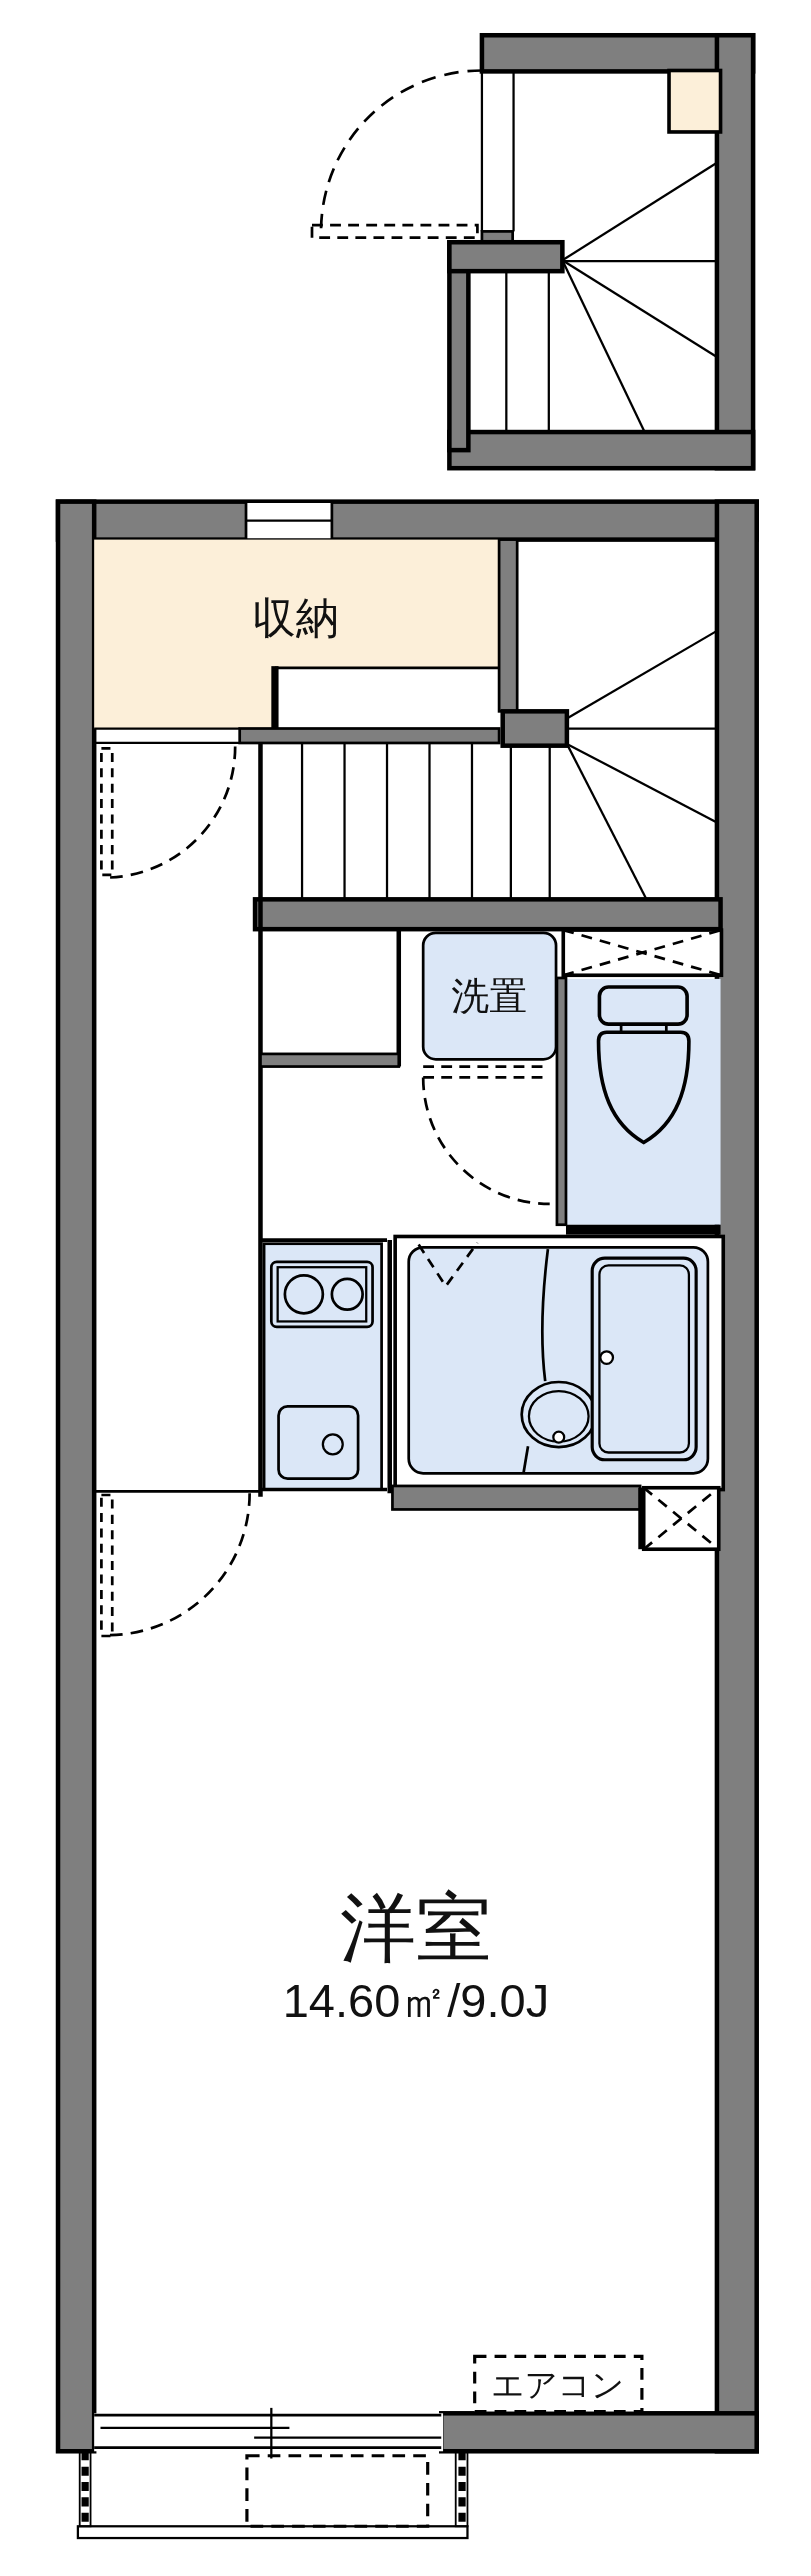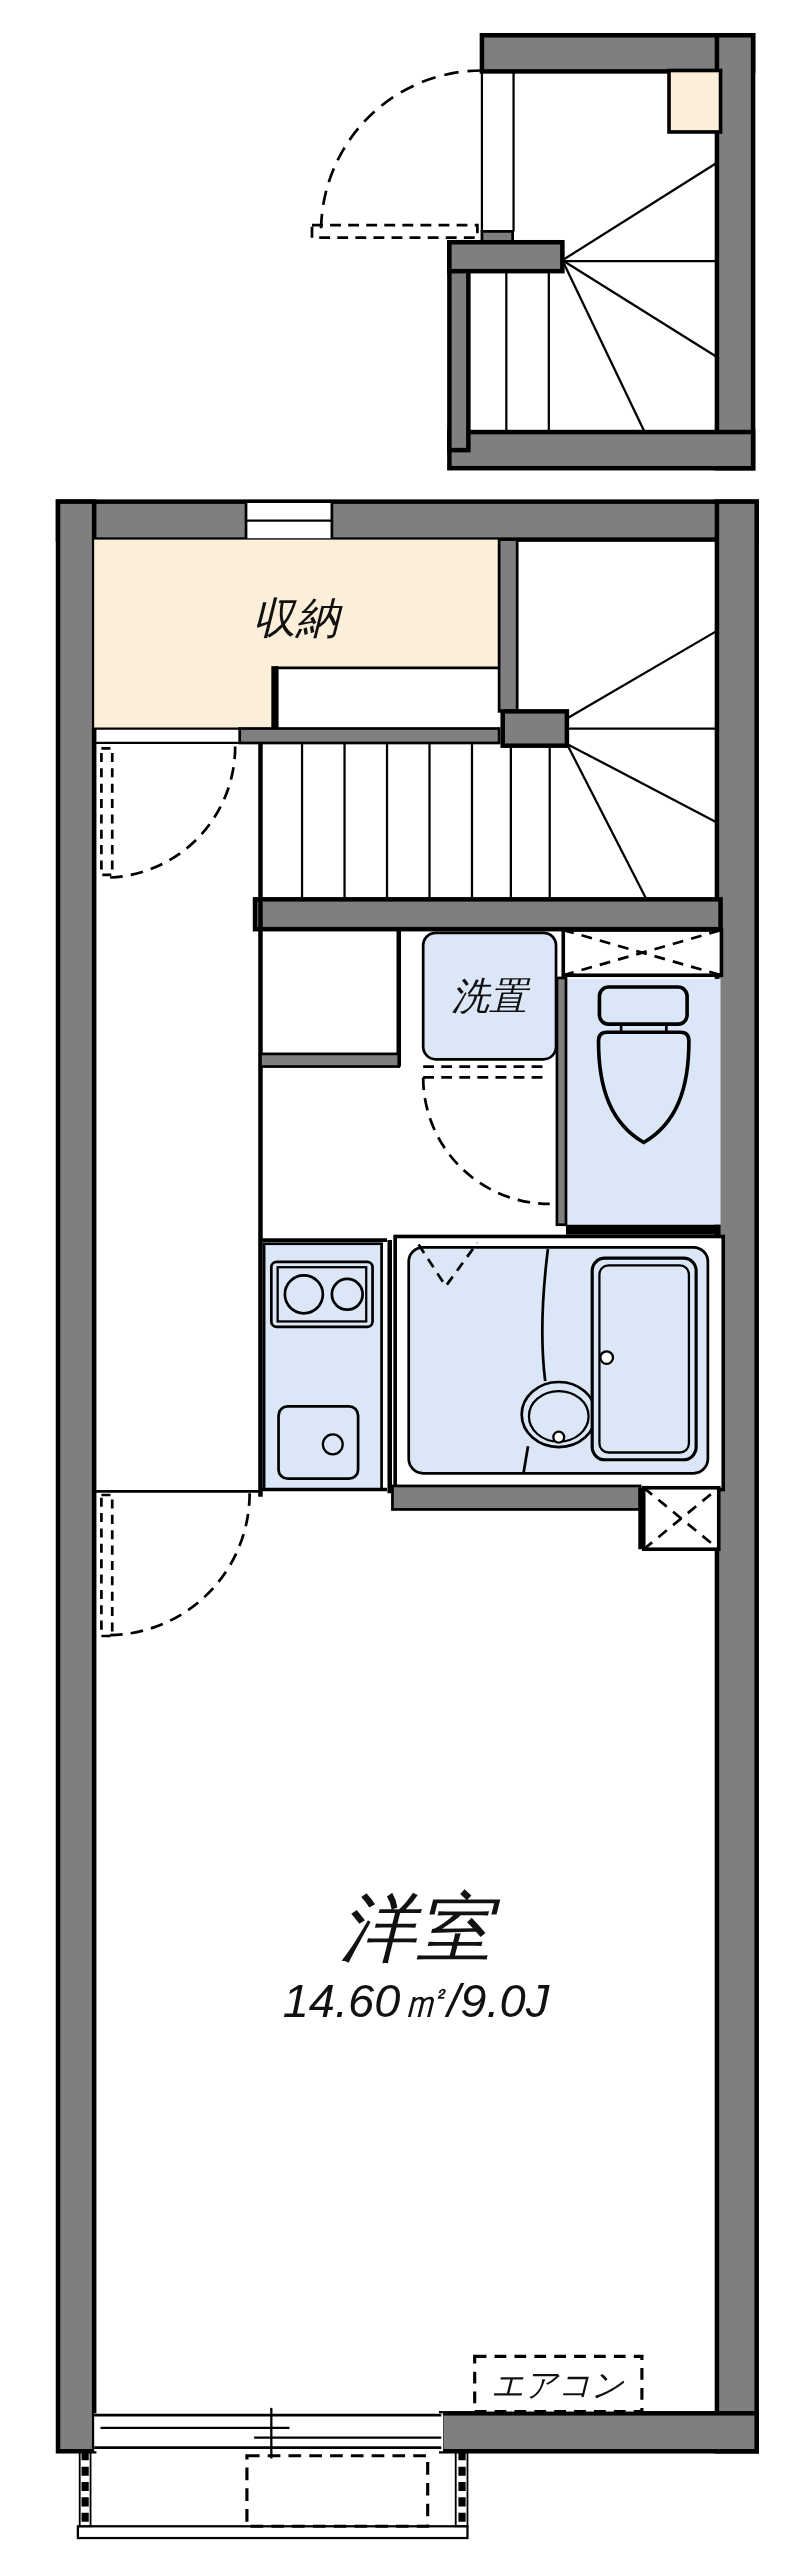--- a/index.html
+++ b/index.html
@@ -1,20 +1,20 @@
 <!DOCTYPE html>
 <html style="--wall: #7f7f7f; --line: #000000; --cream: #fcefd9; --wet: #dbe7f7; --bg: #ffffff; --txt: #111111;font-size:14.5px"><head>
 <meta charset="utf-8">
 <style>
   :root{
     --wall:#7f7f7f; --line:#000000; --cream:#fcefd9; --wet:#dbe7f7; --bg:#ffffff; --txt:#111111;
   }
   html,body{margin:0;padding:0;background:var(--bg);}
   .plan-wrap{width:768px;height:2576px;position:relative;background:var(--bg);
-    font-family:"Liberation Sans","DejaVu Sans",sans-serif;font-style:italic;}
+    font-family:"Liberation Sans","DejaVu Sans",sans-serif;}
   svg{display:block}
   .wall{fill:var(--wall);stroke:var(--line);stroke-width:5;}
   .wall3{fill:var(--wall);stroke:var(--line);stroke-width:3;}
   .blackfill{fill:var(--line);stroke:none;}
   .ln{stroke:var(--line);fill:none;}
   .w25{stroke-width:2.5}.w3{stroke-width:3}.w4{stroke-width:4}.w5{stroke-width:5}.w8{stroke-width:8}
   .dashs{stroke-dasharray:10 7;}
   .cream{fill:var(--cream);}
   .wet{fill:var(--wet);}
   .whitebox{fill:var(--bg);}

